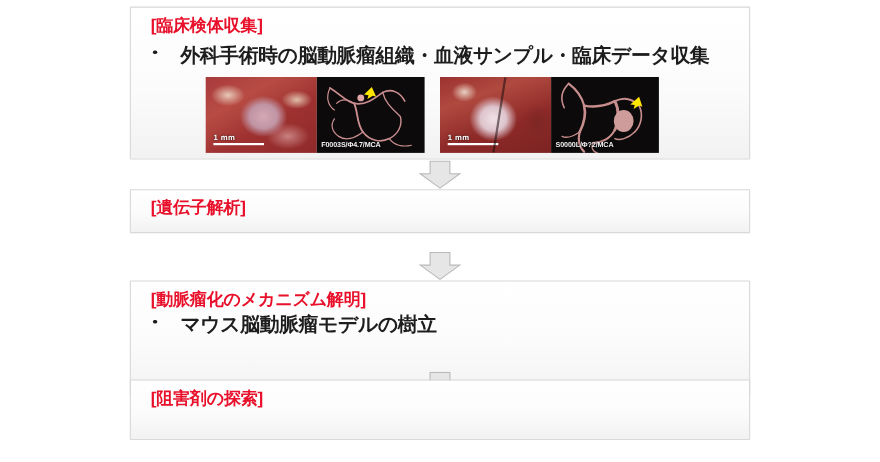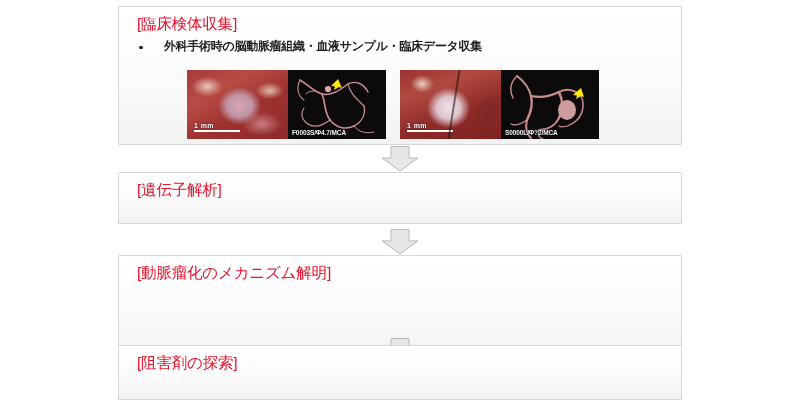--- a/index.html
+++ b/index.html
@@ -26,39 +26,39 @@
     left: 118px;
     width: 564px;
     box-sizing: border-box;
     background: linear-gradient(to bottom, #ffffff 0%, #fbfbfb 55%, #f2f2f2 100%);
     border: 1px solid #d8d8d8;
     border-radius: 1px;
   }
 
   .panel-heading {
     color: #e8102a;
-    font-weight: normal;
+    font-weight: bold;
     font-size: 15.5px;
     line-height: 1;
     letter-spacing: -0.2px;
     padding: 9px 0 0 18px;
     white-space: nowrap;
   }
 
   .bullet-list {
     margin: 0;
     padding: 0;
     list-style: none;
   }
 
   .bullet-item {
     position: relative;
     padding-left: 45px;
     margin-top: 8px;
-    font-size: 12px;
+    font-size: 18px;
     font-weight: bold;
     color: #1d1d1d;
     line-height: 1.15;
     letter-spacing: -0.3px;
     white-space: nowrap;
   }
 
   .bullet-item::before {
     content: "";
     position: absolute;
@@ -252,33 +252,34 @@
 
     </div>
   </div>
 
   <div class="arrow-connector" style="top:146px;">
     <svg viewBox="0 0 40 26" preserveAspectRatio="none">
       <polygon points="11,0.5 29,0.5 29,12 38,12 20,25 2,12 11,12" fill="#e6e6e6" stroke="#b9b9b9" stroke-width="1"></polygon>
     </svg>
   </div>
 
-  <div class="panel" id="panel-2" style="top:172px; height:52px;">
+  <div class="panel" id="panel-2" style="top:172px; height:40px;">
     <div class="panel-heading">[遺伝子解析]</div>
   </div>
 
   <div class="arrow-connector" style="top:229px;">
     <svg viewBox="0 0 40 26" preserveAspectRatio="none">
       <polygon points="11,0.5 29,0.5 29,12 38,12 20,25 2,12 11,12" fill="#e6e6e6" stroke="#b9b9b9" stroke-width="1"></polygon>
     </svg>
   </div>
 
   <div class="panel" id="panel-3" style="top:255px; height:106px;">
     <div class="panel-heading">[動脈瘤化のメカニズム解明]</div>
     <ul class="bullet-list">
+      <li class="bullet-item" style="margin-top:4px;">マウス脳動脈瘤モデルの樹立</li>
     </ul>
   </div>
 
   <div class="arrow-connector" style="top:338px;">
     <svg viewBox="0 0 40 26" preserveAspectRatio="none">
       <polygon points="11,0.5 29,0.5 29,12 38,12 20,25 2,12 11,12" fill="#e6e6e6" stroke="#b9b9b9" stroke-width="1"></polygon>
     </svg>
   </div>
 
   <div class="panel" id="panel-4" style="top:345px; height:55px;">

